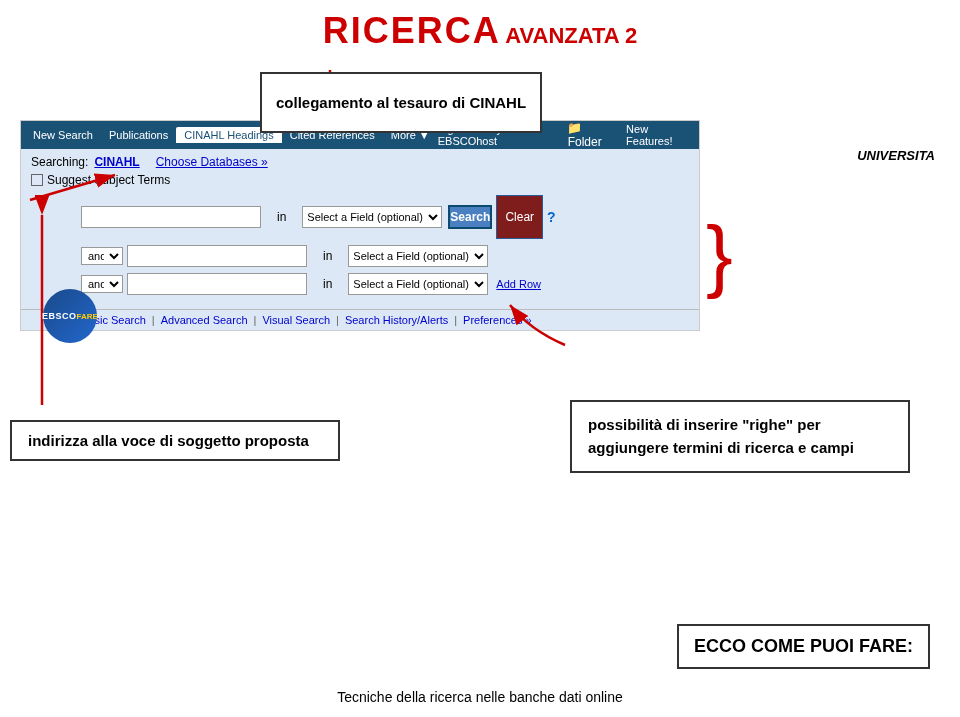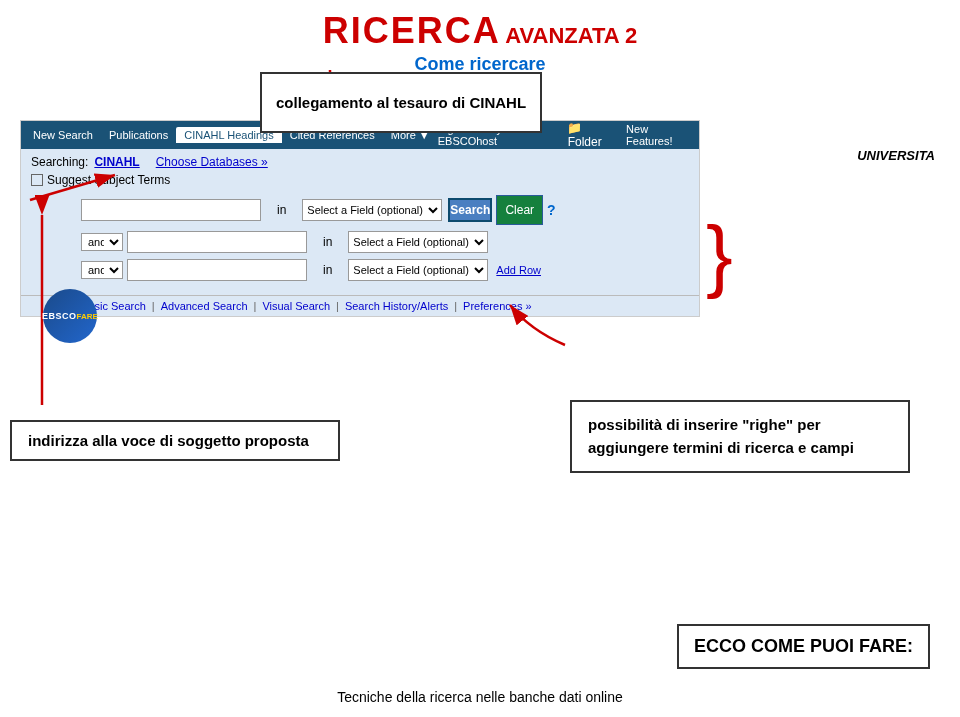--- a/index.html
+++ b/index.html
@@ -208,25 +208,25 @@
       background: #4a7fc1;
       color: #fff;
       border: 2px solid #0c4a6e;
       font-size: 12px;
       font-weight: bold;
       padding: 3px 0;
       cursor: pointer;
       margin-left: 6px;
     }
     .clear-btn {
-      background: #15803d;
+      background: #7f1d1d;
       color: #fff;
       border: 1px solid #2a5a9a;
       font-size: 12px;
-      padding: 7px 8px;
+      padding: 14px 8px;
       cursor: pointer;
       margin-left: 4px;
     }
     .help-btn {
       color: #0066cc;
       font-size: 14px;
       font-weight: bold;
       margin-left: 4px;
       cursor: pointer;
     }
@@ -322,21 +322,20 @@
     .red-arrow-svg {
       position: absolute;
     }
   </style>
 </head>
 <body>
 
 <div class="title-area">
   <span class="title-ricerca">RICERCA</span>
   <span class="title-avanzata">AVANZATA 2</span>
-  <div class="subtitle">Come ricercare</div>
 </div>
 
 <div class="callout-top">
   <span>collegamento al tesauro di CINAHL</span>
 </div>
 
 <svg class="red-arrow-svg" style="top:60px; left:270px; width:120px; height:80px;">
   <defs>
     <marker id="arrowhead1" markerWidth="8" markerHeight="6" refX="8" refY="3" orient="auto">
       <polygon points="0 0, 8 3, 0 6" fill="#cc0000"></polygon>

